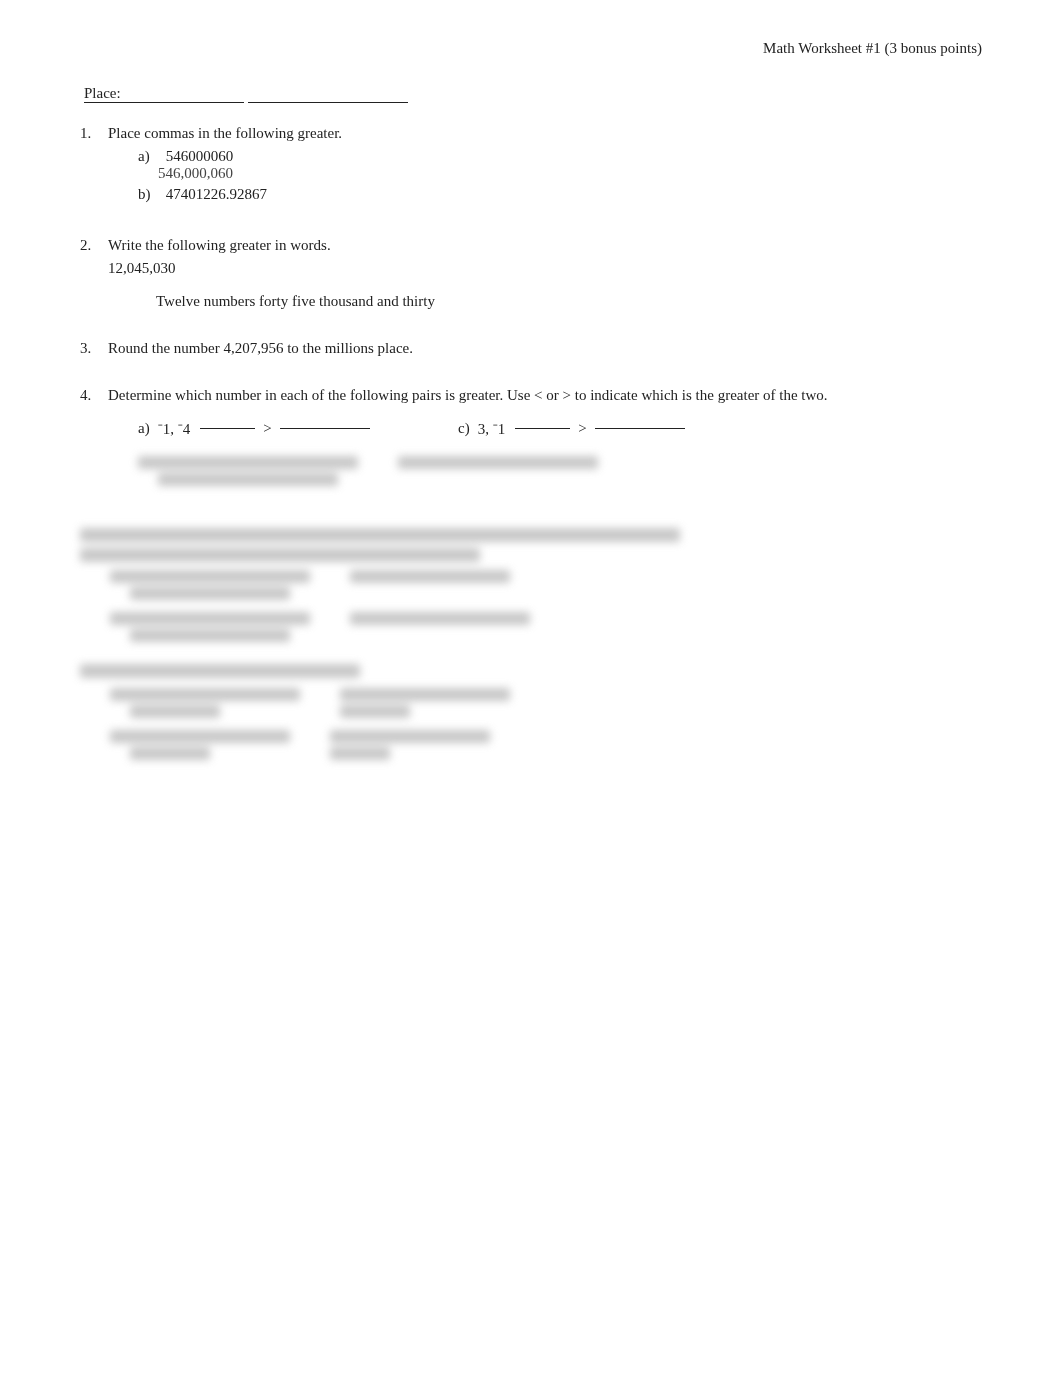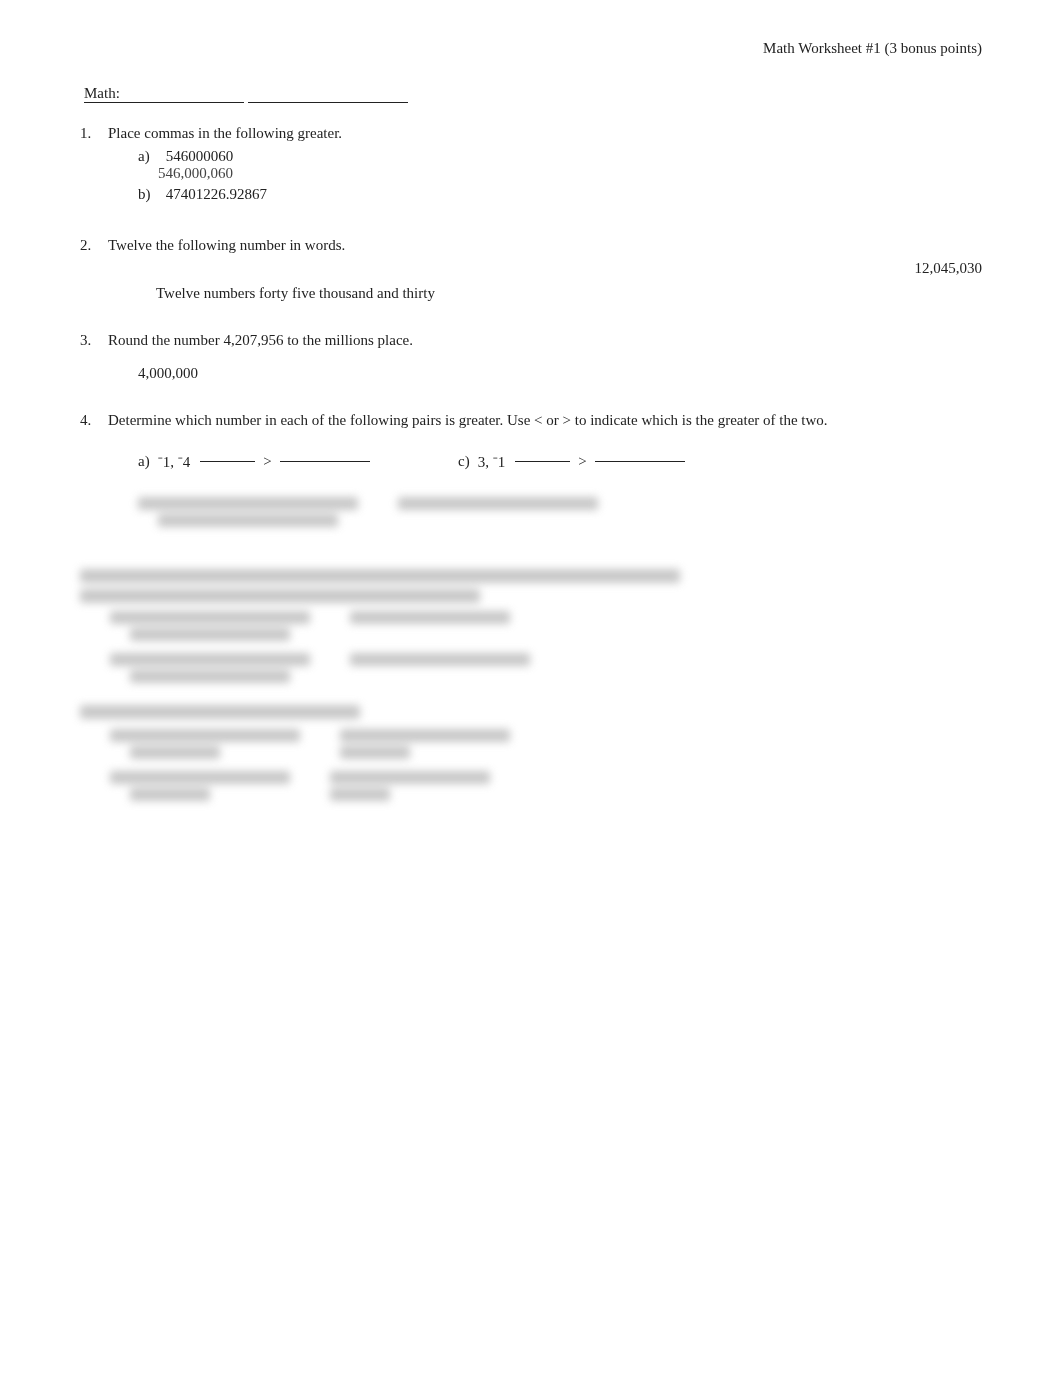--- a/index.html
+++ b/index.html
@@ -150,21 +150,21 @@
       border-radius: 2px;
       height: 13px;
     }
   </style>
 </head>
 <body>
 
 <div class="page-title">Math Worksheet #1 (3 bonus points)</div>
 
 <div class="name-line">
-  <span>Math:</span><span></span>
+  <span>Place:</span><span></span>
 </div>
 
 <ol class="questions">
 
   <li class="question">
     <div class="question-header">
       <span class="q-num">1.</span>
       <div class="q-body">
         <span>Place commas in the following greater.</span>
         <ul class="sub-list">
@@ -179,48 +179,47 @@
           </li>
         </ul>
       </div>
     </div>
   </li>
 
   <li class="question">
     <div class="question-header">
       <span class="q-num">2.</span>
       <div class="q-body">
-        <span>Twelve the following number in words.</span>
-        <div style="text-align:right; margin: 6px 0 8px 0;">12,045,030</div>
+        <span>Write the following greater in words.</span>
+        <div style="text-align:left; margin: 6px 0 16px 0;">12,045,030</div>
         <div class="answer-indent">Twelve numbers forty five thousand and thirty</div>
       </div>
     </div>
   </li>
 
   <li class="question">
     <div class="question-header">
       <span class="q-num">3.</span>
       <div class="q-body">
         <span>Round the number 4,207,956 to the millions place.</span>
-        <div style="margin-top: 16px; margin-left: 30px;">4,000,000</div>
       </div>
     </div>
   </li>
 
   <li class="question">
     <div class="question-header">
       <span class="q-num">4.</span>
       <div class="q-body">
         <span>Determine which number in each of the following pairs is greater. Use &lt; or &gt; to indicate which is the greater of the two.</span>
         <div class="q4-pairs">
 
           <div class="pair-row">
             <div class="pair-item">
               <span>a)</span>
-              <span style="margin: 8px 4px;">⁻1, ⁻4</span>
+              <span style="margin: 0 4px;">⁻1, ⁻4</span>
               <span class="blank-short"></span>
               <span style="margin: 0 2px;">&gt;</span>
               <span class="blank-long"></span>
             </div>
             <div class="pair-item">
               <span>c)</span>
               <span style="margin: 0 4px;">3, ⁻1</span>
               <span class="blank-short"></span>
               <span style="margin: 0 2px;">&gt;</span>
               <span class="blank-long"></span>

